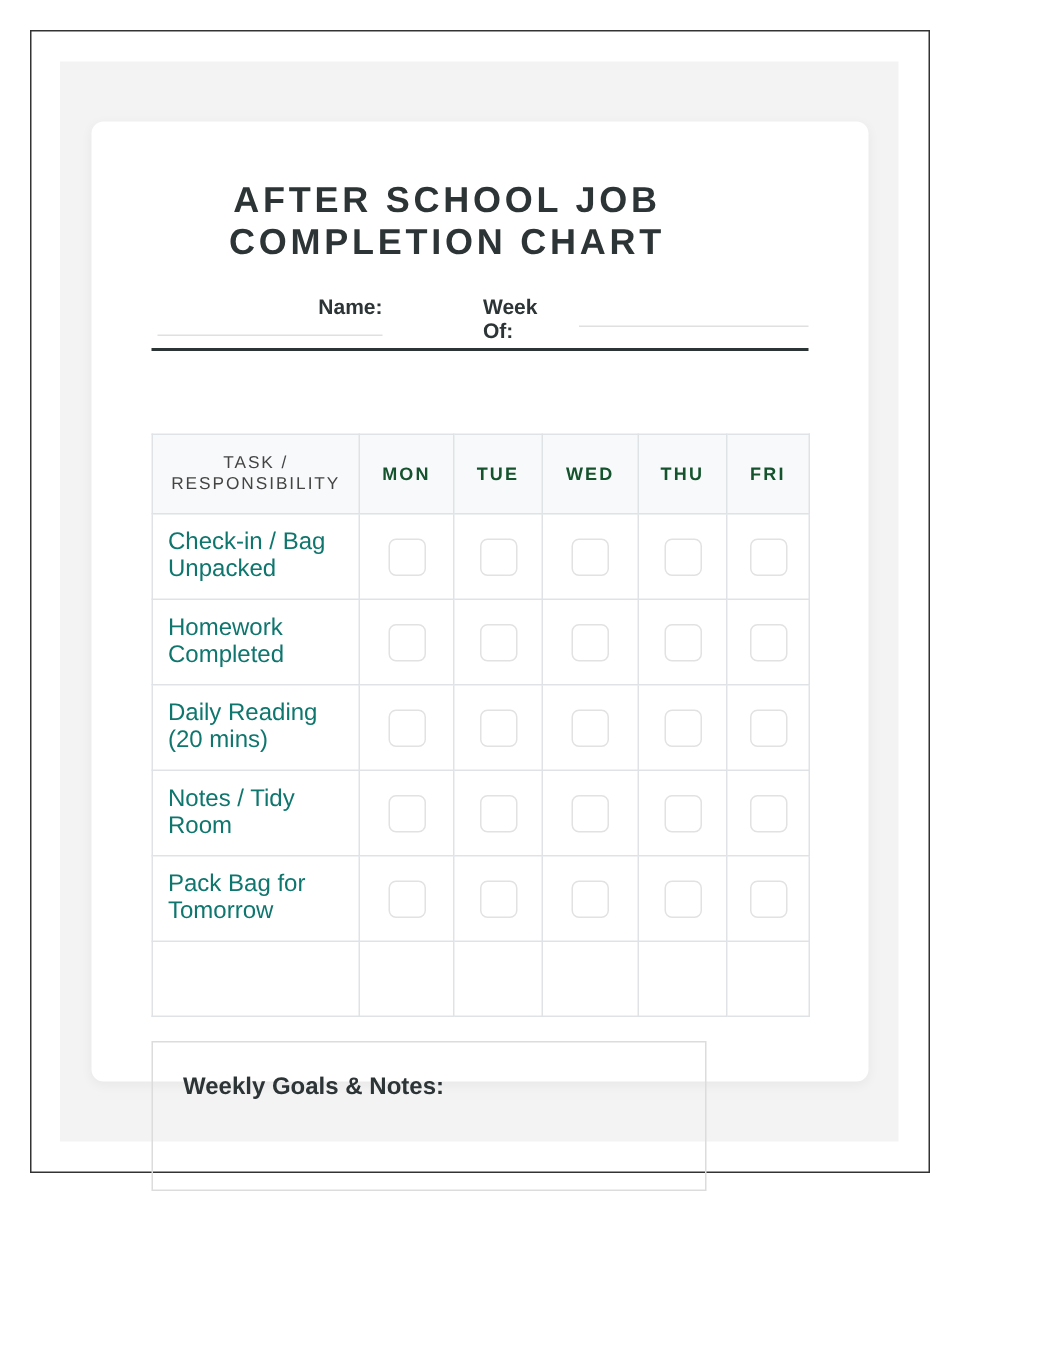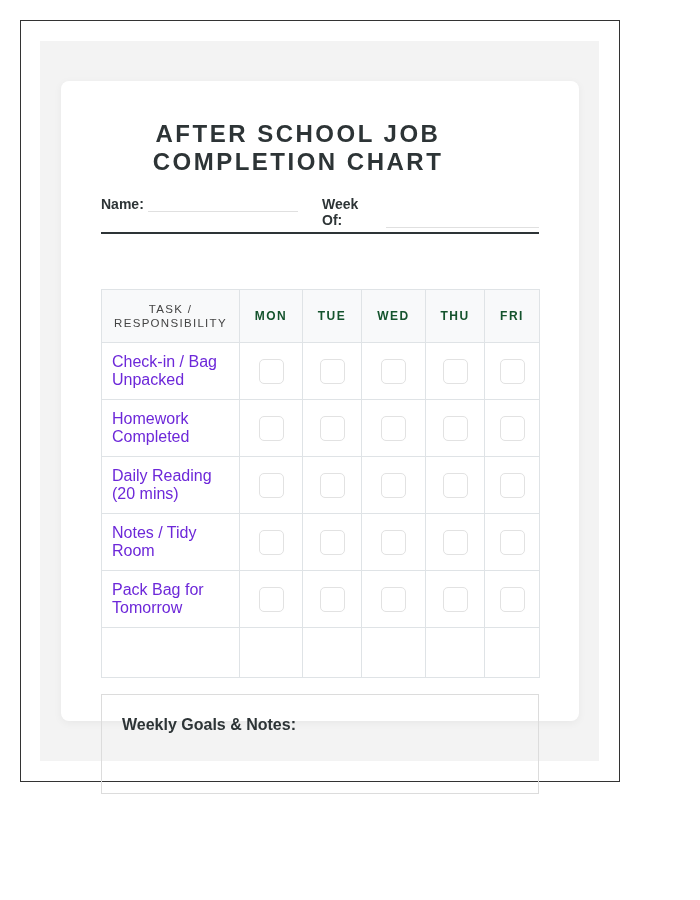--- a/index.html
+++ b/index.html
@@ -8,36 +8,36 @@
 
   .frame { position: absolute; left: 20px; top: 20px; width: 600px; height: 762px; border: 1px solid #333; background: #fff; }
   .bg { position: absolute; left: 40px; top: 41px; width: 559px; height: 720px; background: #f3f3f3; }
   .card { position: absolute; left: 61px; top: 81px; width: 518px; height: 640px; background: #fff; border-radius: 8px; box-shadow: 0 2px 8px rgba(0,0,0,0.05); }
 
   .title { position: absolute; left: 61px; top: 120px; width: 474px; text-align: center; font-size: 24px; font-weight: bold; letter-spacing: 2.5px; line-height: 28px; color: #2d3436; }
 
   .meta { position: absolute; left: 101px; top: 196px; width: 438px; height: 38px; border-bottom: 2px solid #2d3436; }
   .meta-field { position: absolute; top: 0; display: flex; align-items: flex-end; font-size: 14px; font-weight: bold; }
   .meta-field .line { display: inline-block; border-bottom: 1px solid #e0e0e0; height: 12px; margin-left: 4px; }
-  .f-name { left: 0; }
+  .f-name { left: 0; flex-direction: column; }
   .f-name .line { width: 150px; }
-  .f-week { left: 221px; }
+  .f-week { left: 221px; align-items: center; }
   .f-week .line { width: 153px; }
 
   table.chart { position: absolute; left: 101px; top: 289px; width: 438px; border-collapse: collapse; table-layout: fixed; }
   table.chart th, table.chart td { border: 1px solid #dfe3e6; }
   table.chart th { background: #f8f9fa; height: 53px; font-size: 12px; font-weight: bold; letter-spacing: 1.5px; color: #14532d; text-align: center; }
   table.chart th.task-h { font-weight: normal; font-size: 11.5px; letter-spacing: 1.3px; line-height: 14px; color: #444; }
   table.chart td { height: 57px; }
-  table.chart td.task { font-size: 16px; line-height: 18px; padding-left: 10px; color: #6d28d9; }
+  table.chart td.task { font-size: 16px; line-height: 18px; padding-left: 10px; color: #0f766e; }
   table.chart td.cell { text-align: center; }
   .cb { display: inline-block; width: 25px; height: 25px; border: 1px solid #e2e2e2; border-radius: 5px; background: #fff; vertical-align: middle; }
   tr.empty td { height: 50px; }
 
-  .notes { position: absolute; left: 101px; top: 694px; width: 438px; height: 100px; border: 1px solid #dcdcdc; }
+  .notes { position: absolute; left: 101px; top: 694px; width: 370px; height: 100px; border: 1px solid #dcdcdc; }
   .notes-label { position: absolute; left: 20px; top: 21px; font-size: 16px; font-weight: bold; color: #2d3436; }
 </style>
 </head>
 <body>
 
 <div class="frame"></div>
 <div class="bg"></div>
 <div class="card"></div>
 
 <h1 class="title">

